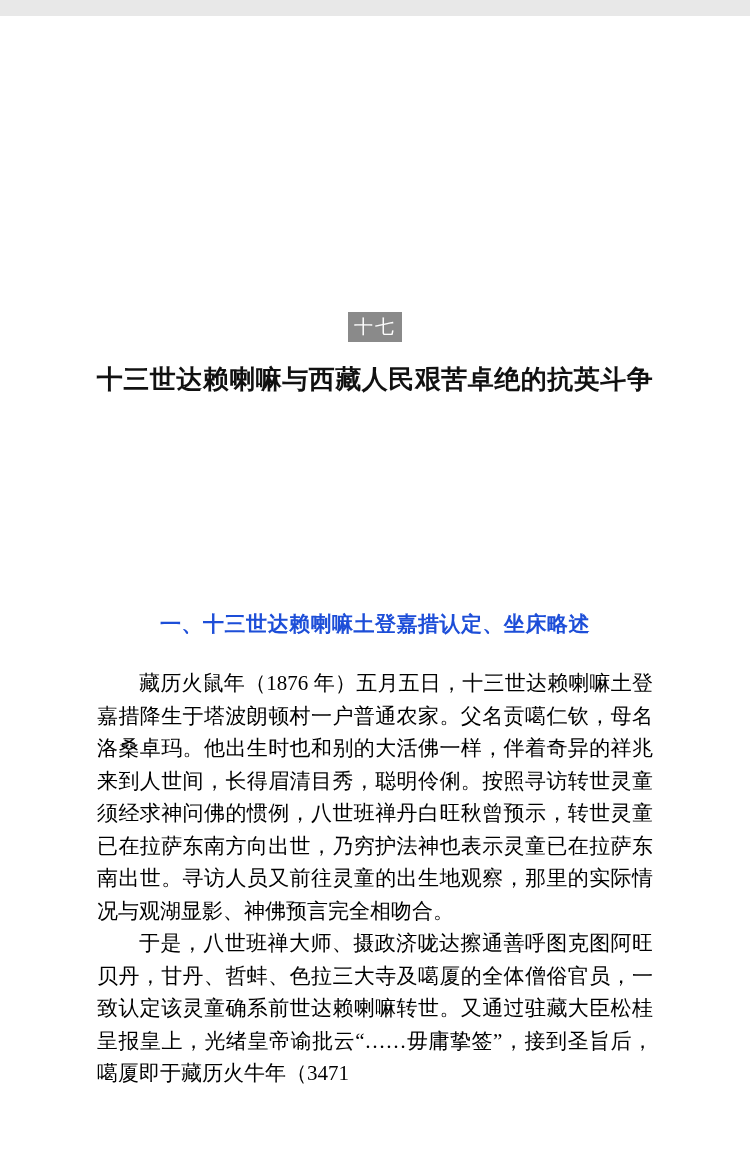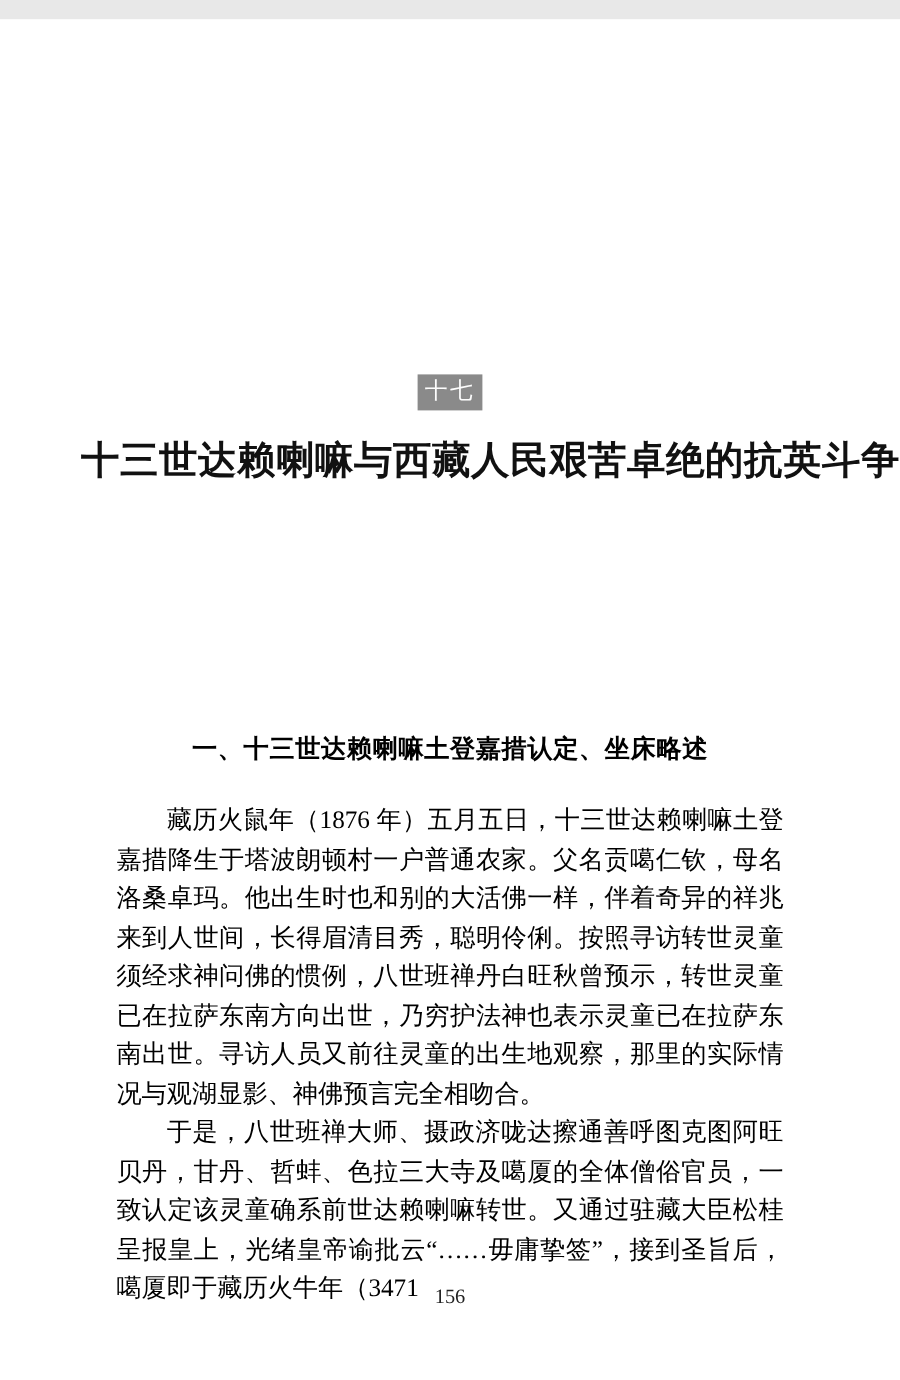--- a/index.html
+++ b/index.html
@@ -27,36 +27,36 @@
     padding: 0 6px;
     letter-spacing: 2px;
     font-family: "Liberation Serif", "DejaVu Serif", serif;
     white-space: nowrap;
   }
   .chapter-title {
     position: absolute;
     top: 346px;
     left: 0;
     width: 100%;
-    text-align: right;
-    font-size: 32px;
+    text-align: center;
+    font-size: 26px;
     font-weight: bold;
     letter-spacing: 0.5px;
     color: #111;
     font-family: "Liberation Serif", "DejaVu Serif", serif;
   }
   .section-heading {
     position: absolute;
     top: 594px;
     left: 97px;
     width: 556px;
     text-align: center;
     font-size: 21px;
     font-weight: bold;
-    color: #000000;
+    color: #1d4ed8;
     font-family: Liberation Serif, serif;
     letter-spacing: 0.5px;
   }
   .body-text {
     position: absolute;
     top: 651px;
     left: 97px;
     width: 556px;
     font-size: 21px;
     line-height: 32.5px;
@@ -89,15 +89,14 @@
 
   <h1 class="chapter-title">十三世达赖喇嘛与西藏人民艰苦卓绝的抗英斗争</h1>
 
   <h2 class="section-heading">一、十三世达赖喇嘛土登嘉措认定、坐床略述</h2>
 
   <div class="body-text">
     <p>藏历火鼠年（1876 年）五月五日，十三世达赖喇嘛土登嘉措降生于塔波朗顿村一户普通农家。父名贡噶仁钦，母名洛桑卓玛。他出生时也和别的大活佛一样，伴着奇异的祥兆来到人世间，长得眉清目秀，聪明伶俐。按照寻访转世灵童须经求神问佛的惯例，八世班禅丹白旺秋曾预示，转世灵童已在拉萨东南方向出世，乃穷护法神也表示灵童已在拉萨东南出世。寻访人员又前往灵童的出生地观察，那里的实际情况与观湖显影、神佛预言完全相吻合。</p>
     <p>于是，八世班禅大师、摄政济咙达擦通善呼图克图阿旺贝丹，甘丹、哲蚌、色拉三大寺及噶厦的全体僧俗官员，一致认定该灵童确系前世达赖喇嘛转世。又通过驻藏大臣松桂呈报皇上，光绪皇帝谕批云“……毋庸挚签”，接到圣旨后，噶厦即于藏历火牛年（3471</p>
   </div>
 
-  <div class="page-number">156</div>
 
 </div>
 
 </body></html>

